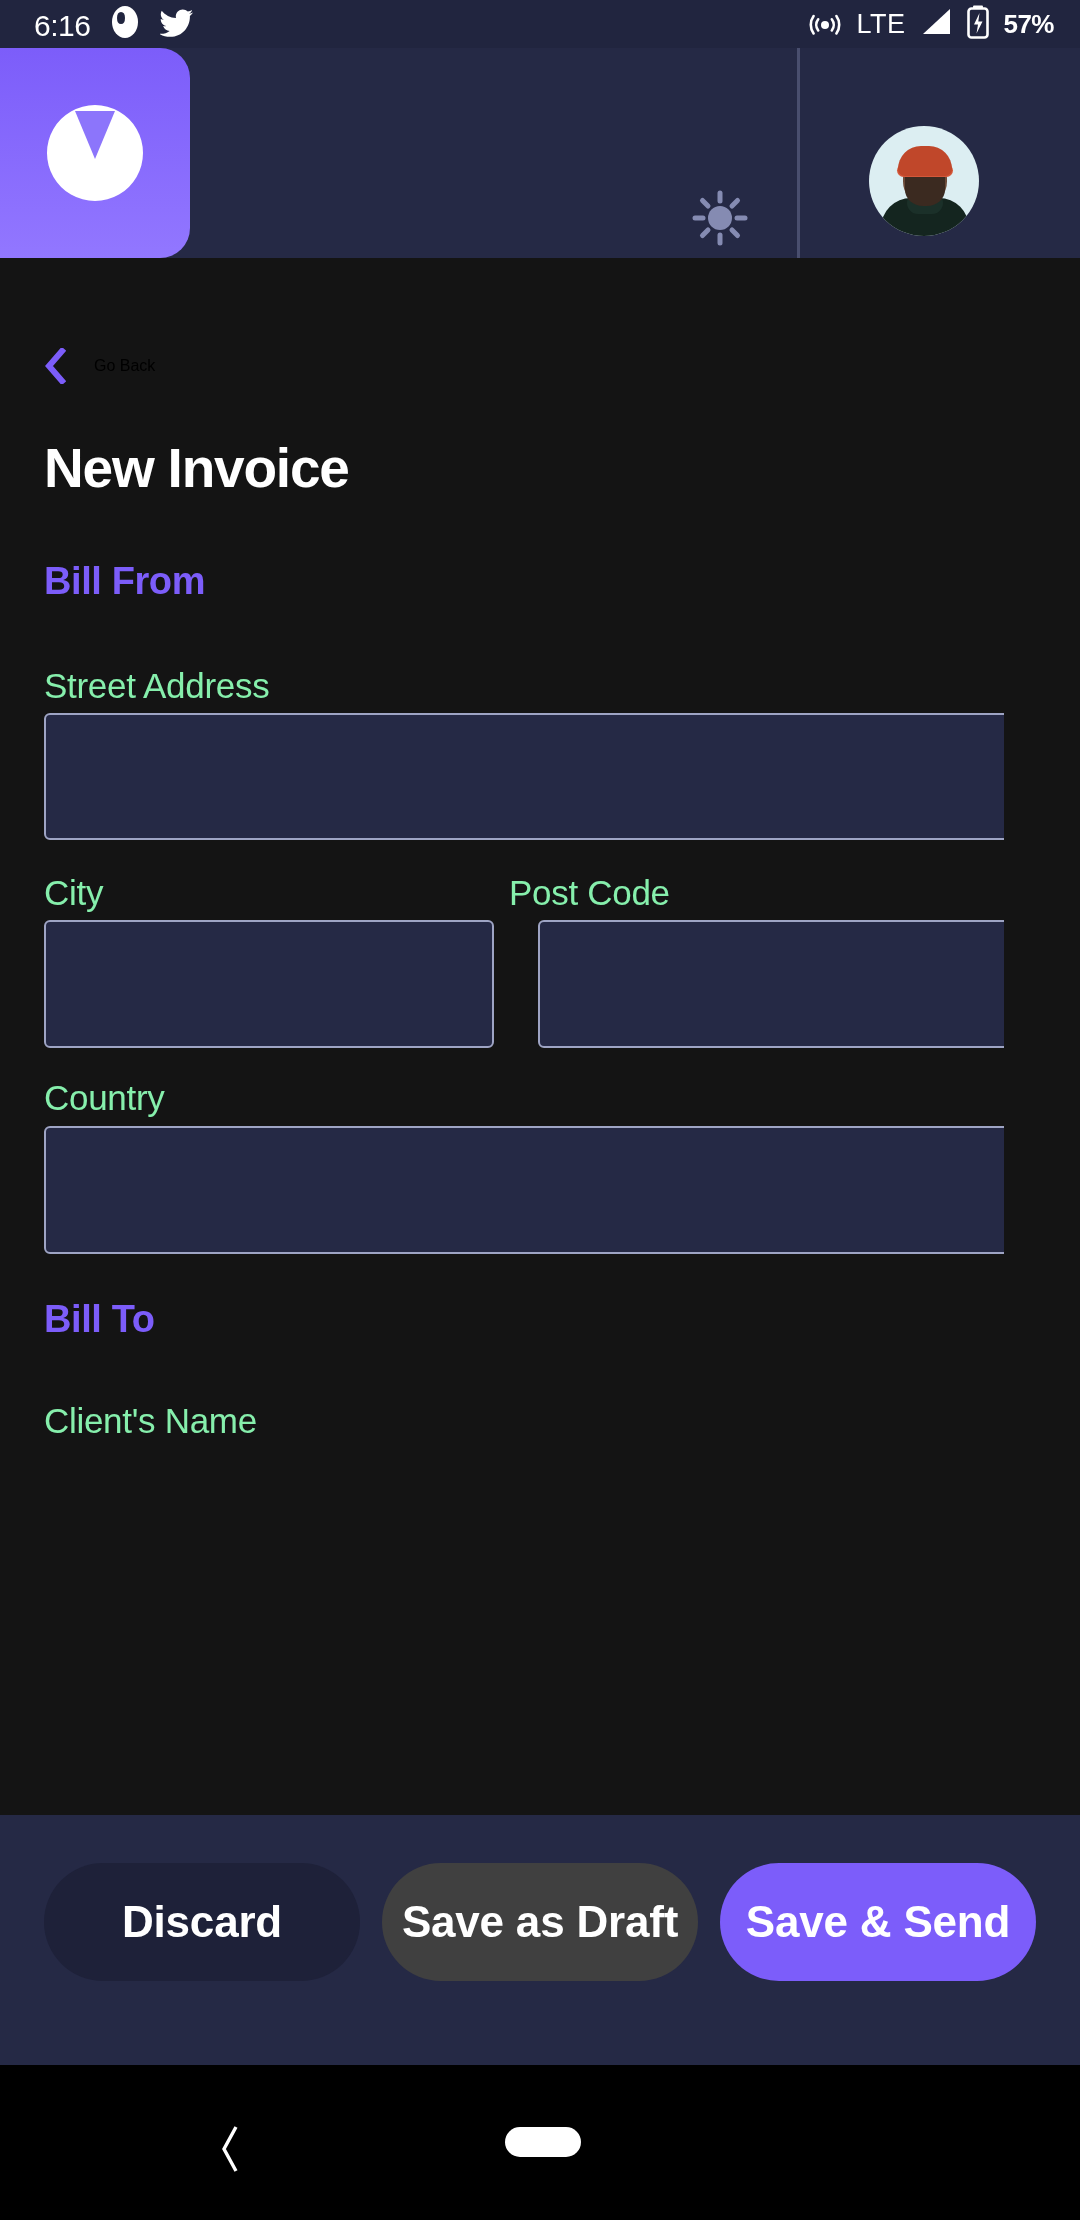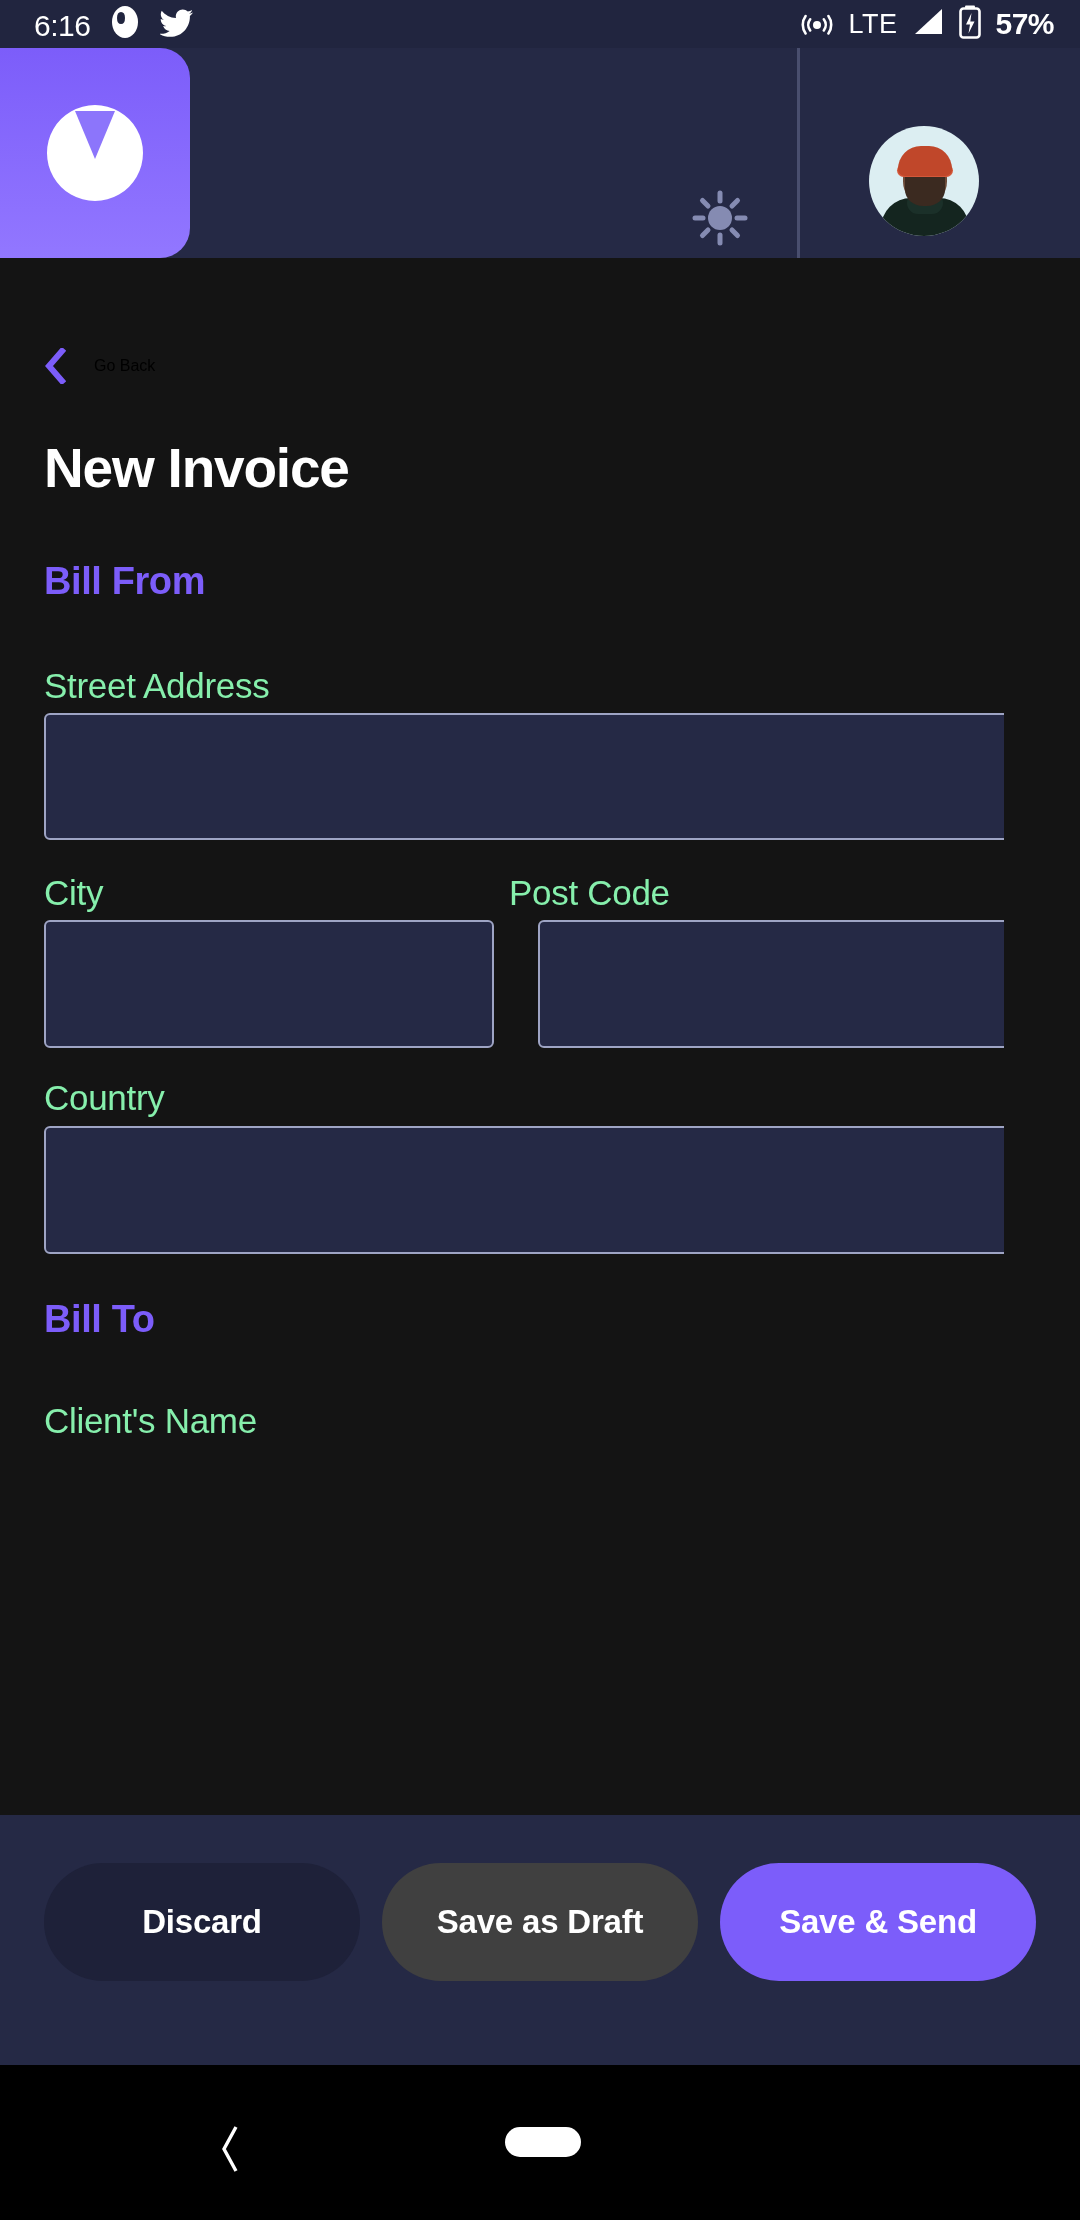--- a/index.html
+++ b/index.html
@@ -43,21 +43,21 @@
   }
   .sb-icon { display: block; }
   #status-lte {
     color: #ffffff;
     font-size: 27px;
     font-weight: 400;
     letter-spacing: 0.5px;
   }
   #status-battery-pct {
     color: #ffffff;
-    font-size: 30px;
+    font-size: 26px;
     font-weight: 600;
     letter-spacing: -0.5px;
   }
 
   
   #app-header {
     position: absolute;
     top: 48px; left: 0;
     width: 1080px;
     height: 210px;
@@ -229,21 +229,21 @@
     align-items: center;
     z-index: 35;
   }
   .action-btn {
     position: absolute;
     top: 48px;
     height: 118px;
     border: none;
     border-radius: 59px;
     font-family: "Liberation Sans", sans-serif;
-    font-size: 33px;
+    font-size: 44px;
     font-weight: bold;
     letter-spacing: -0.2px;
     cursor: pointer;
     display: flex;
     align-items: center;
     justify-content: center;
     text-align: center;
     line-height: 1.22;
     padding: 0 10px;
   }

